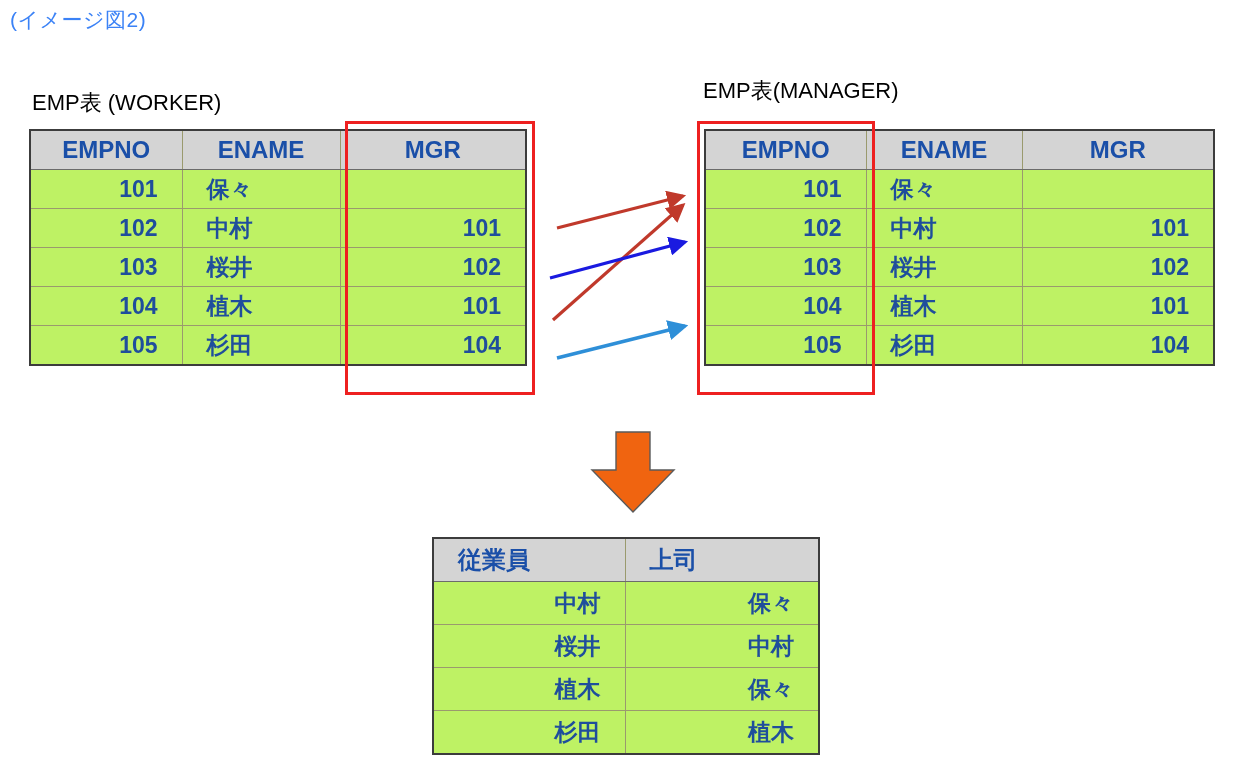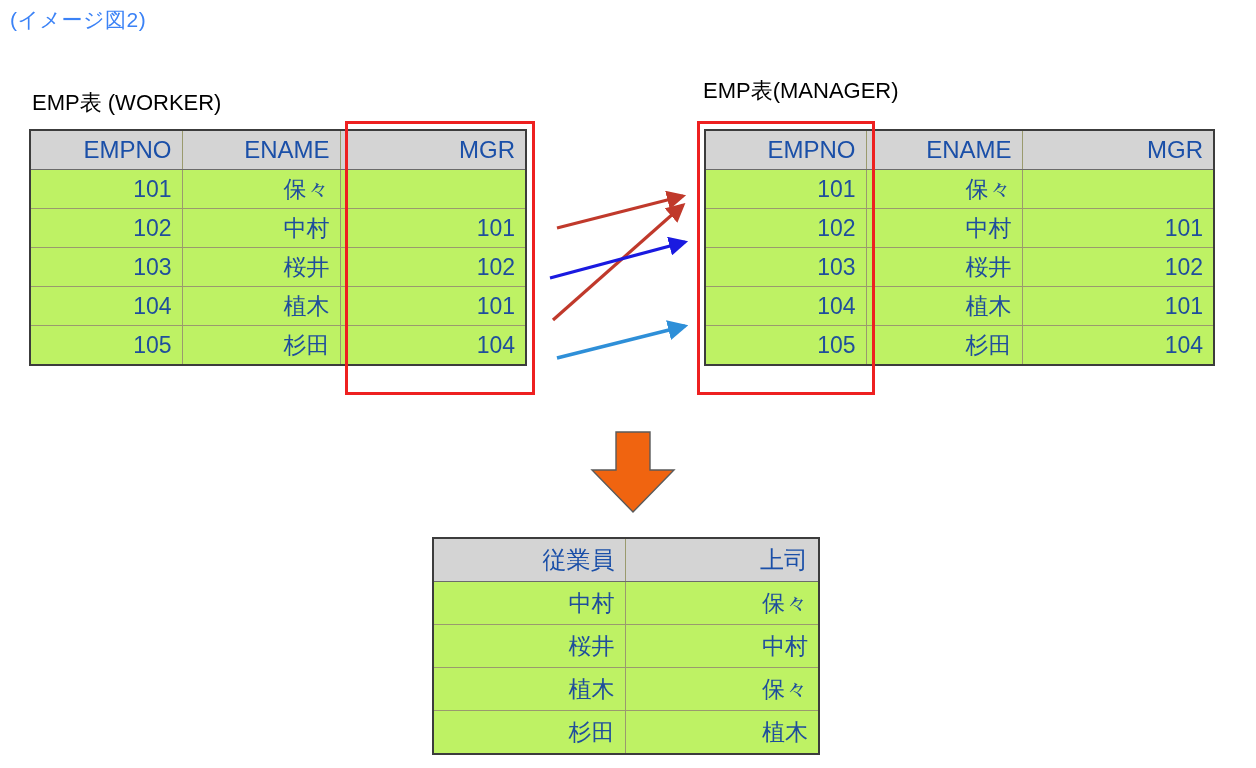--- a/index.html
+++ b/index.html
@@ -40,28 +40,27 @@
   .dtable {
     border-collapse: collapse;
     border: 2px solid #3c3c3c;
     background: #fbfbd7;
     table-layout: fixed;
   }
   .dtable th, .dtable td {
     border: 1px solid #9a9a6e;
     height: 38px;
     box-sizing: border-box;
-    padding: 0 10px;
+    padding: 0 24px;
     font-size: 23px;
-    font-weight: normal;
+    font-weight: bold;
     color: #1f4e9c;
     line-height: 38px;
     white-space: nowrap;
     overflow: hidden;
-    text-align: right;
   }
   .dtable th {
     background: #d4d4d4;
     border-bottom: 1px solid #6b6b6b;
     font-size: 24px;
     color: #1a4fa8;
   }
   .dtable td { background: #bef264; }
 
   .th-center { text-align: center; }

